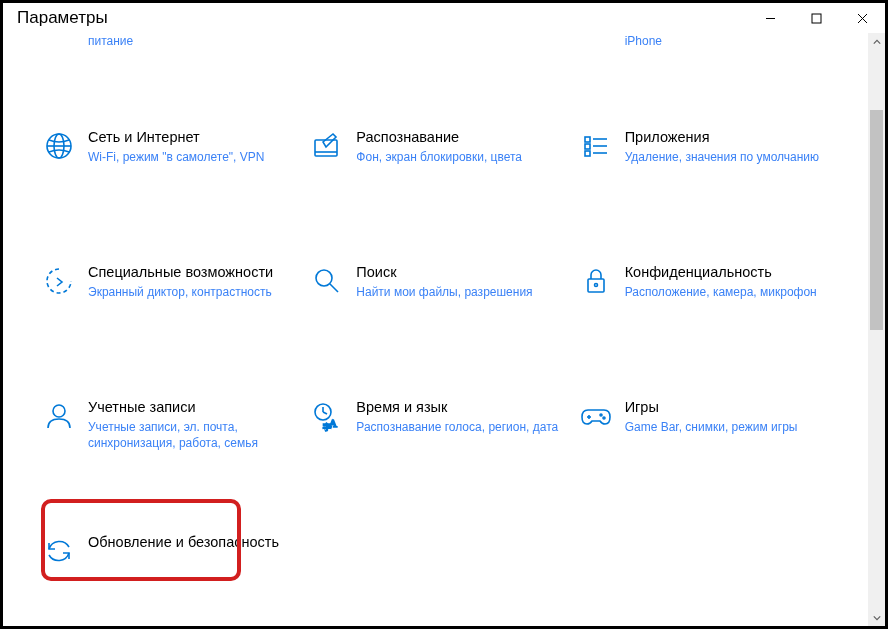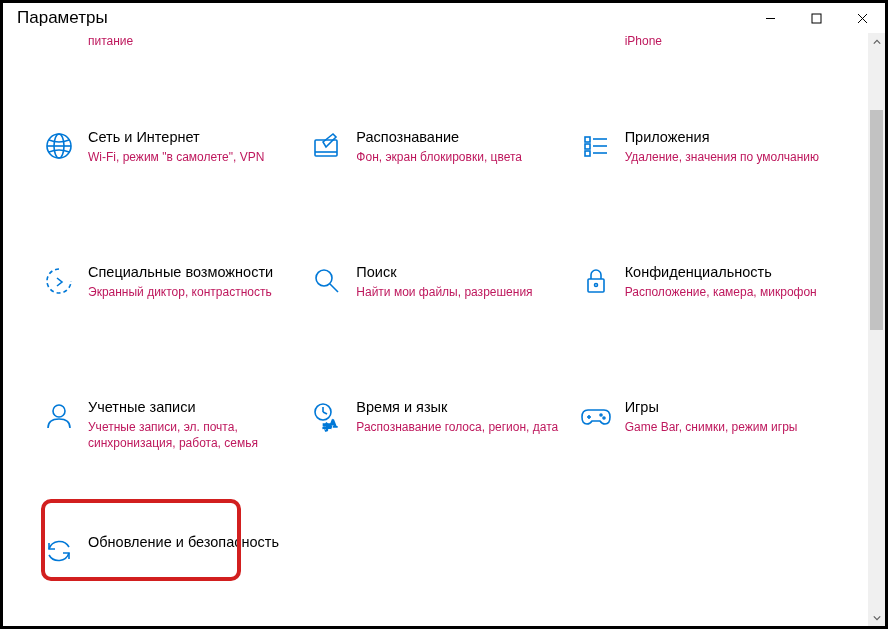--- a/index.html
+++ b/index.html
@@ -101,21 +101,21 @@
   }
   .tile .text-wrap { flex: 1; padding-right: 8px; }
   .tile .t-title {
     font-size: 14.5px;
     color: #000;
     line-height: 1.25;
     margin-bottom: 3px;
   }
   .tile .t-desc {
     font-size: 12px;
-    color: #be185d;
+    color: #3b82f6;
     line-height: 1.35;
   }
   
   .highlight-box {
     position: absolute;
     border: 4px solid #d21f1f;
     border-radius: 10px;
     pointer-events: none;
   }
 </style>
@@ -175,21 +175,21 @@
         <div class="text-wrap"></div>
       </div>
       <div class="tile" style="min-height:55px;justify-content:center;">
         <div class="icon-wrap"></div>
         <div class="text-wrap">
           <div class="t-desc">iPhone</div>
         </div>
       </div>
     </div>
 
-    <div class="row" style="margin-top:40px;">
+    <div class="row" style="margin-top:40px;justify-content:flex-end;">
       <div class="tile">
         <div class="icon-wrap">
           <svg viewBox="0 0 32 32">
               <circle cx="16" cy="16" r="12"></circle>
               <ellipse cx="16" cy="16" rx="5" ry="12"></ellipse>
               <line x1="4" y1="16" x2="28" y2="16"></line>
               <path d="M6 10 Q16 14 26 10"></path>
               <path d="M6 22 Q16 18 26 22"></path>
             </svg>
         </div>

